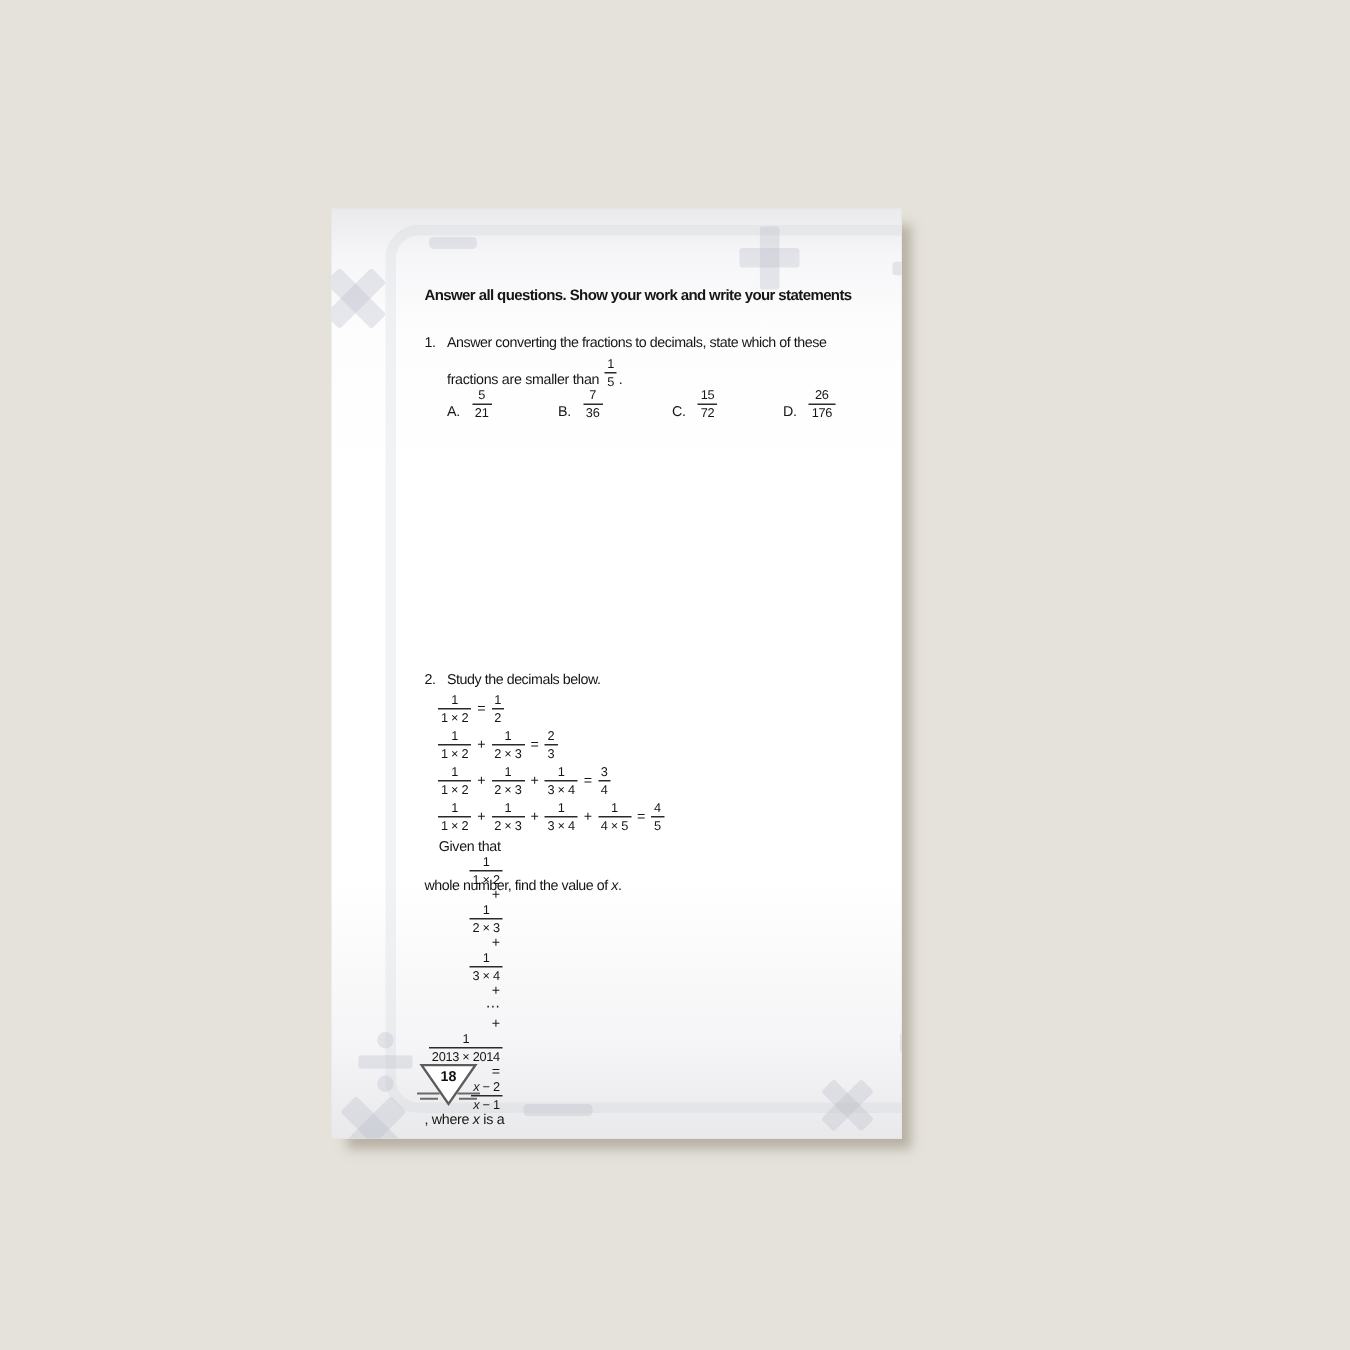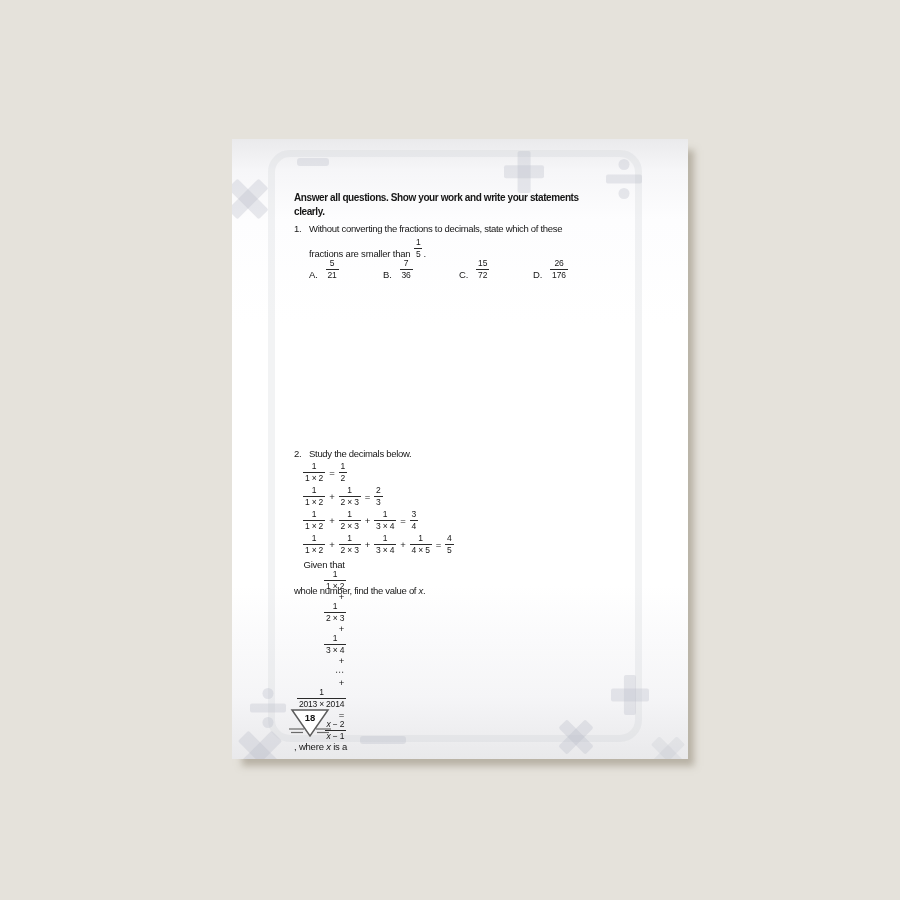--- a/index.html
+++ b/index.html
@@ -7,25 +7,24 @@
   body {
     background:#e5e2db;
     font-family:"Liberation Sans","DejaVu Sans",sans-serif;
     color:#161616;
     overflow:hidden;
   }
   .canvas { position:relative; width:900px; height:900px; }
 
   
   .page {
-    position:absolute; left:221px; top:139px; width:456px; height:620px;
+    position:absolute; left:221px; top:139px; width:380px; height:620px;
     background:linear-gradient(180deg,#eaeaec 0%,#f6f6f8 5%,#fdfdfe 13%,#ffffff 30%,#ffffff 72%,#f5f5f7 90%,#e9e9eb 100%);
     box-shadow:8px 9px 7px -2px rgba(140,130,112,0.50);
     overflow:hidden;
-    margin-left:11px;
   }
 
   
   .wm { position:absolute; pointer-events:none; --wmc:rgba(188,191,201,0.34); }
   .wm-frame { border:7px solid rgba(201,203,211,0.24); border-radius:22px; }
   .wm-minus { background:var(--wmc); border-radius:3px; }
   .wm-plus::before, .wm-plus::after { content:""; position:absolute; background:var(--wmc); border-radius:2px; }
   .wm-plus::before { left:50%; top:0; width:32%; height:100%; transform:translateX(-50%); }
   .wm-plus::after  { top:50%; left:0; height:32%; width:100%; transform:translateY(-50%); }
   .wm-rot45 { transform:rotate(45deg); }
@@ -68,26 +67,25 @@
     <div class="wm wm-plus" style="left:272px; top:12px; width:40px; height:42px;"></div>
     <div class="wm wm-div" style="left:374px; top:19px;"></div>
     <div class="wm wm-div" style="left:18px; top:548px;"></div>
     <div class="wm wm-plus wm-rot45" style="left:4px; top:590px; width:48px; height:48px;"></div>
     <div class="wm wm-plus" style="left:379px; top:536px; width:38px; height:40px;"></div>
     <div class="wm wm-plus wm-rot45" style="left:325px; top:579px; width:38px; height:38px;"></div>
     <div class="wm wm-plus wm-rot45" style="left:418px; top:596px; width:36px; height:36px; --wmc:rgba(188,191,201,0.22);"></div>
 
     <div class="abs bold-head" style="left:62px; top:52px;">
       <div>Answer all questions. Show your work and write your statements</div>
-      <div>clearly.</div>
     </div>
 
     <div class="abs body-txt qrow" style="left:62px; top:84px;">
       <span class="qnum">1.</span>
-      <span>Without converting the fractions to decimals, state which of these</span>
+      <span>Answer converting the fractions to decimals, state which of these</span>
     </div>
     <div class="abs eq" style="left:77px; top:98px; height:22px;">
         <span class="txt">fractions are smaller than </span>
         <span class="frac">
           <span class="num">1</span>
           <span class="fbar"></span>
           <span class="den">5</span>
         </span>
         <span class="txt">.</span>
       </div>

